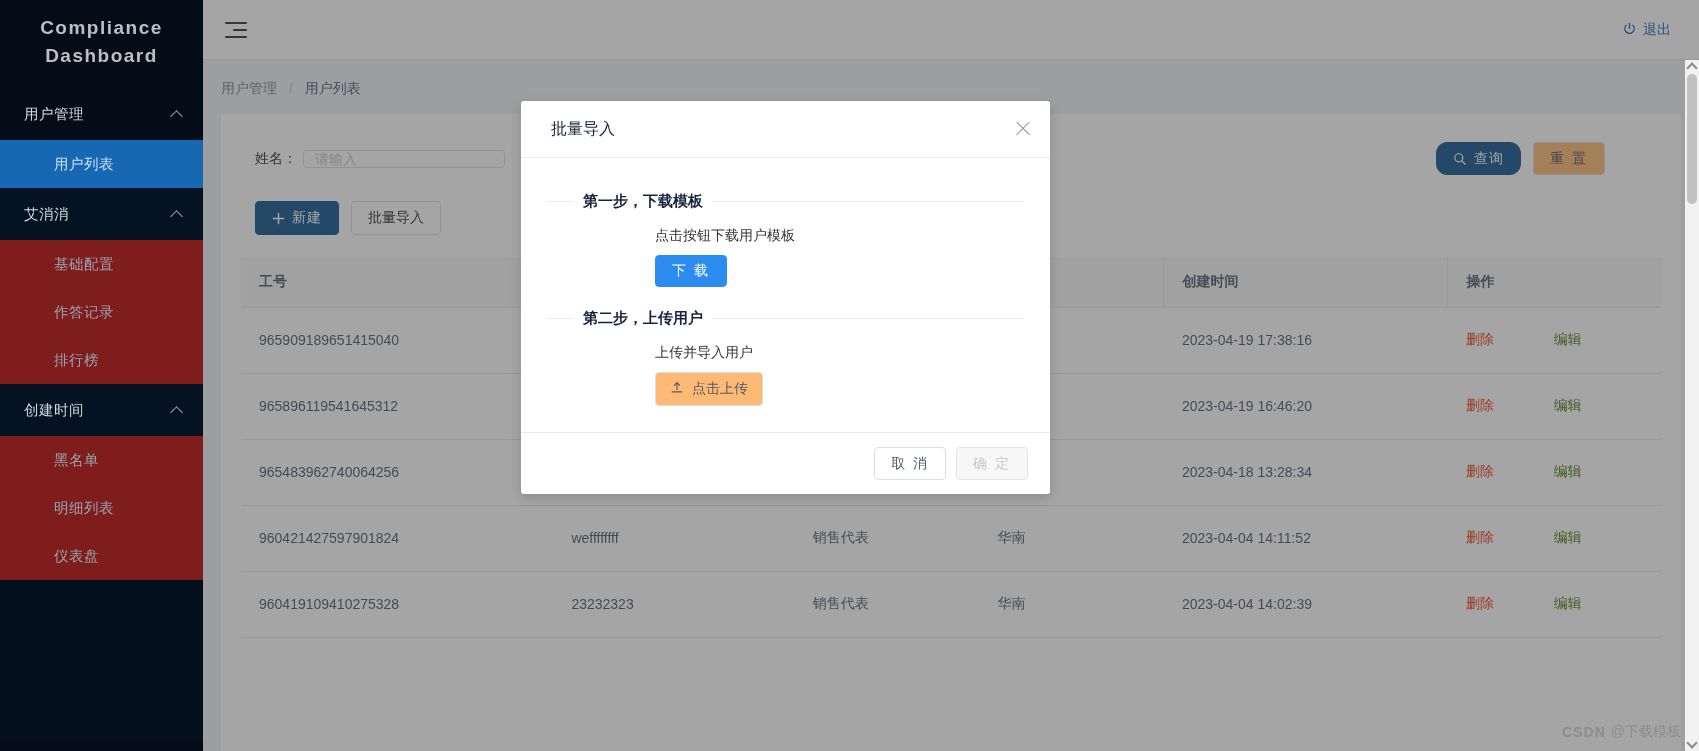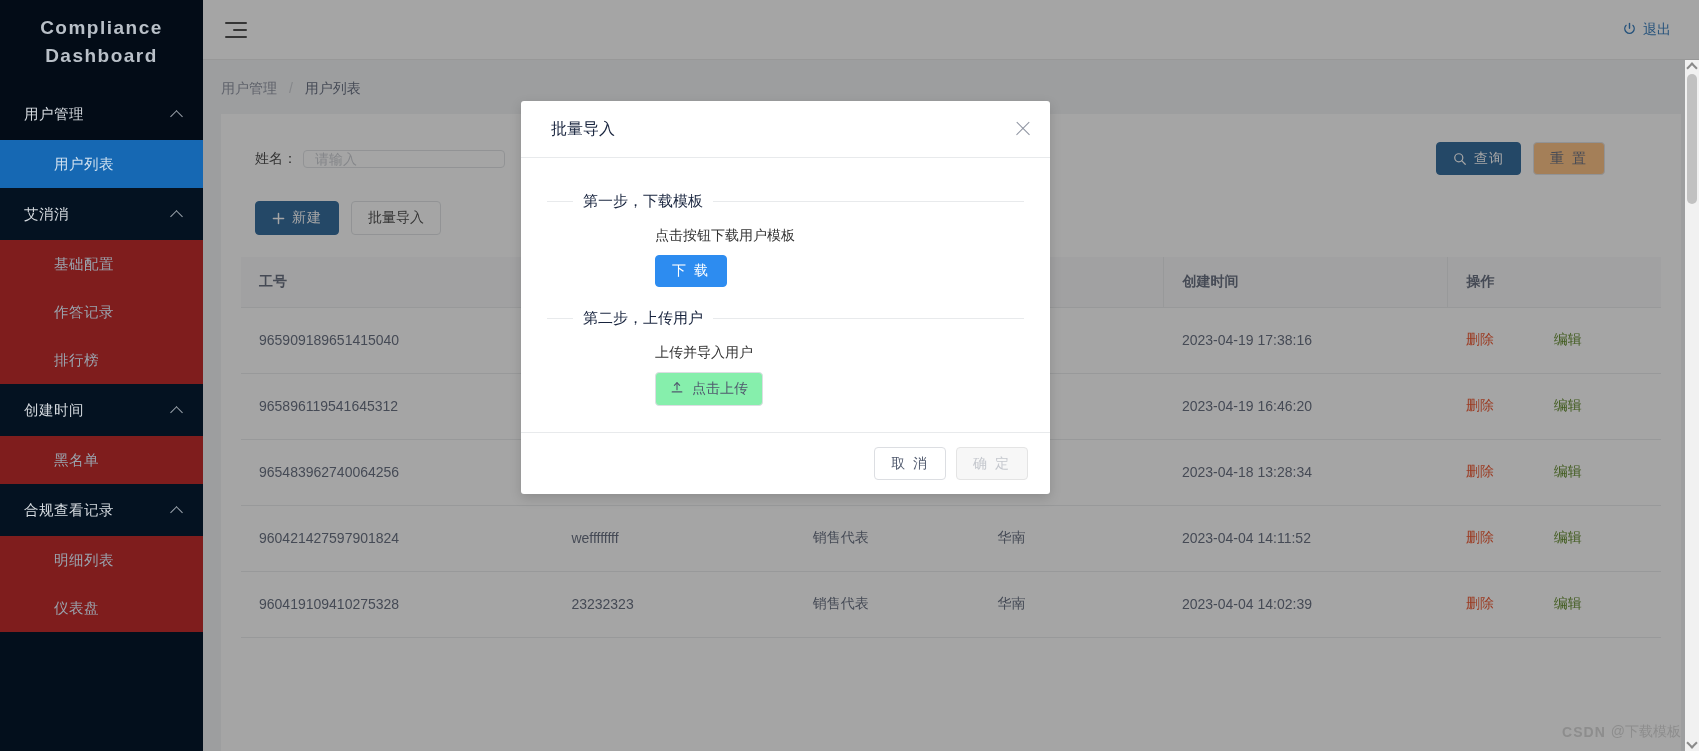--- a/index.html
+++ b/index.html
@@ -114,21 +114,21 @@
   }
   .field-input::placeholder { color: #c5c8ce; }
 
   .btn {
     height: 33px; border-radius: 4px; font-size: 14px;
     display: inline-flex; align-items: center; justify-content: center;
     cursor: pointer; border: 1px solid transparent;
     padding: 0 16px; white-space: nowrap;
     font-family: "Liberation Sans", sans-serif;
   }
-  .btn-primary { background: #14568f; color: #fff; border-color: #14568f; letter-spacing: 1px; }
+  .btn-primary { background: #14568f; color: #fff; border-color: #14568f; letter-spacing: 1px; border-radius: 11px; }
   .btn-default { background: #fdba74; color: #515a6e; border-color: #dcdee2; letter-spacing: 2px; }
   .btn .bicon { margin-right: 7px; display: inline-flex; }
 
   .action-row { display: flex; gap: 12px; padding: 26px 14px 0 14px; }
   .btn-new { background: #14568f; color: #fff; border-color: #14568f; height: 34px; letter-spacing: 1px; }
   .btn-import { background: #fff; color: #333; border-color: #dcdee2; height: 34px; }
 
   table.grid { width: 100%; border-collapse: collapse; margin-top: 22px; table-layout: fixed; }
   table.grid th {
     background: #f8f8f9; color: #515a6e; font-weight: bold;
@@ -176,31 +176,31 @@
   .modal-close::after { transform: rotate(-45deg); }
 
   .modal-body { padding: 22px 26px 26px 26px; }
 
   .divider {
     display: flex; align-items: center;
     font-size: 15px; color: #17233d;
     margin: 12px 0 16px 0;
   }
   .divider .line-short { width: 26px; height: 1px; background: #e8eaec; flex: 0 0 26px; }
-  .divider .dtext { padding: 0 10px; white-space: nowrap; }
+  .divider .dtext { padding: 0 10px; white-space: nowrap; font-weight: bold; }
   .divider .line-long { height: 1px; background: #e8eaec; flex: 1; }
 
   .step-block { padding-left: 108px; }
   .step-hint { font-size: 14px; color: #333; margin-bottom: 10px; }
   .btn-download {
     background: #2d8cf0; color: #fff; border-color: #2d8cf0;
     height: 32px; letter-spacing: 2px; font-size: 14px;
   }
   .btn-upload {
-    background: #86efac; color: #515a6e; border-color: #dcdee2;
+    background: #fdba74; color: #515a6e; border-color: #dcdee2;
     height: 34px; font-size: 14px; padding: 0 14px;
   }
   .btn-upload .upicon { margin-right: 8px; }
 
   .modal-footer {
     border-top: 1px solid #e8eaec;
     padding: 14px 22px; display: flex; justify-content: flex-end; gap: 10px;
   }
   .btn-cancel { background: #fff; color: #515a6e; border-color: #dcdee2; letter-spacing: 2px; height: 33px; }
   .btn-confirm { background: #f7f7f7; color: #c5c8ce; border-color: #e4e4e4; letter-spacing: 2px; height: 33px; cursor: not-allowed; }
@@ -261,24 +261,20 @@
     </div>
 
     <div class="menu-group-header shaded">
       <span>创建时间</span>
       <span class="chev"></span>
     </div>
     <div class="menu-item">
       <span>黑名单</span>
     </div>
 
-    <div class="menu-group-header shaded">
-      <span>合规查看记录</span>
-      <span class="chev"></span>
-    </div>
     <div class="menu-item">
       <span>明细列表</span>
     </div>
     <div class="menu-item">
       <span>仪表盘</span>
     </div>
 
     <div class="sidebar-filler"></div>
   </div>
 

